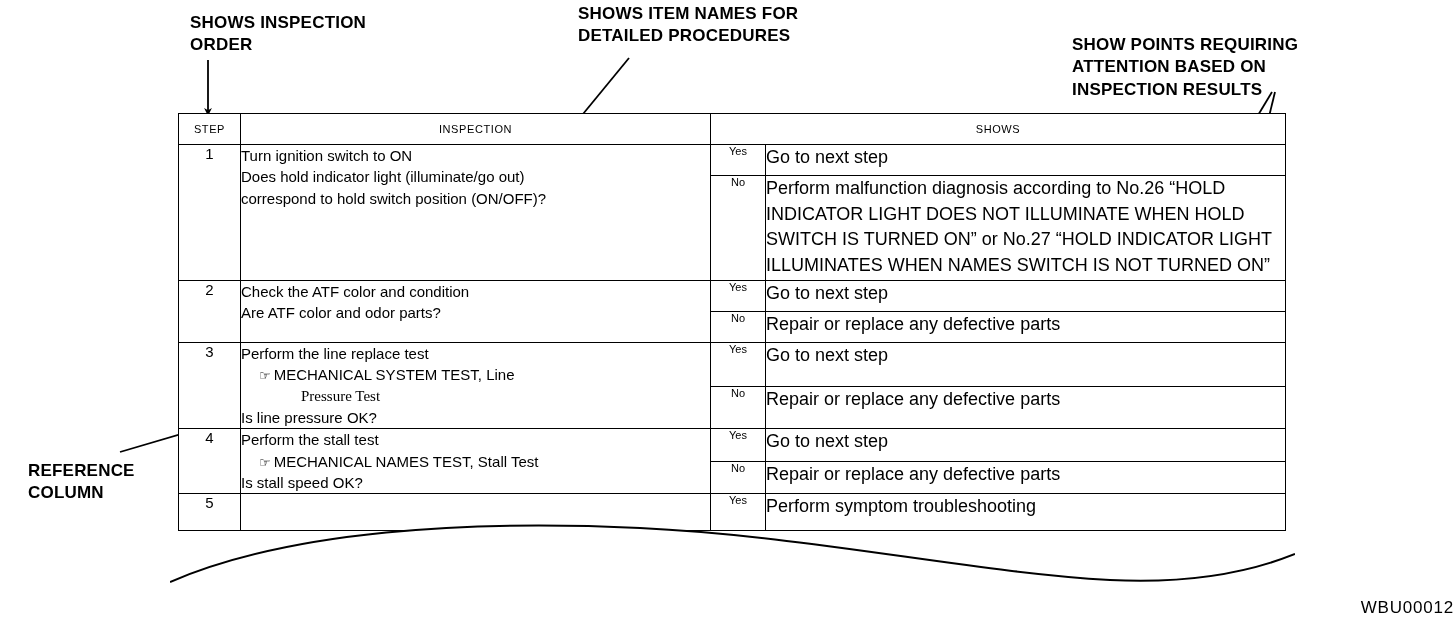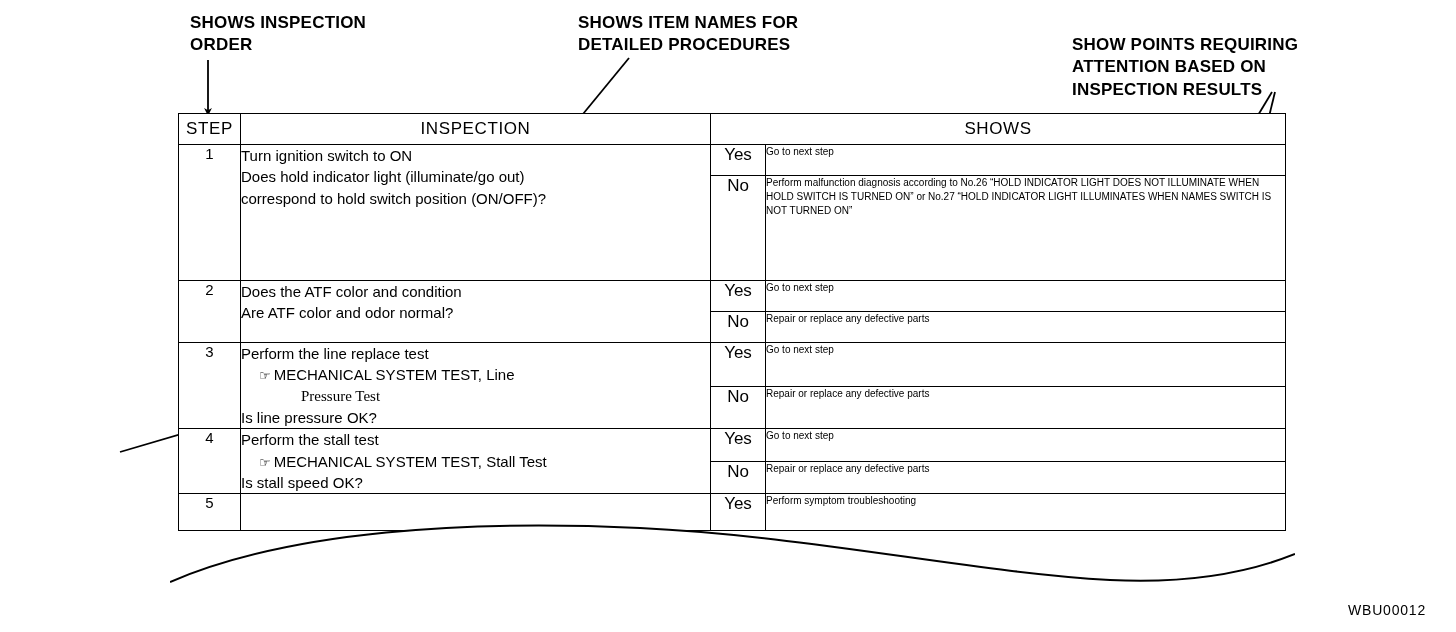--- a/index.html
+++ b/index.html
@@ -17,21 +17,21 @@
   .anno{
     position:absolute;
     font-weight:bold;
     font-size:17px;
     line-height:1.32;
     letter-spacing:.2px;
     white-space:pre-line;
     color:#000;
   }
   #anno-order{left:190px;top:12px;}
-  #anno-items{left:578px;top:12px;}
+  #anno-items{left:578px;top:3px;}
   #anno-points{left:1072px;top:22px;margin-top:12px;}
   #anno-reference{left:28px;top:460px;}
 
   .anno-svg{position:absolute;left:0;top:0;width:1456px;height:632px;overflow:visible;pointer-events:none;}
 
   
   .table-wrap{
     position:absolute;
     left:178px;top:113px;
     width:1107px;
@@ -48,46 +48,46 @@
     vertical-align:top;
     font-weight:normal;
   }
   .c-step{width:62px;}
   .c-insp{width:470px;}
   .c-yn{width:55px;}
   .c-act{width:520px;}
 
   thead th{
     text-align:center;
-    font-size:17px;
+    font-size:11px;
     font-weight:bold;
     letter-spacing:.6px;
     height:30px;
     line-height:30px;
     padding:0 2px;
   }
 
   .step-num{
     text-align:center;
     font-size:15px;
     padding-top:7px;
   }
   .insp-cell{
     font-size:15px;
     line-height:1.42;
     padding:6px 6px 8px 8px;
   }
   .yn-cell{
     text-align:center;
-    font-size:17px;
+    font-size:11px;
     padding-top:6px;
     height:30px;
   }
   .act-cell{
-    font-size:10px;
+    font-size:18px;
     line-height:1.42;
     padding:6px 6px 8px 8px;
   }
   .ref-line{
     display:block;
     padding-left:26px;
     text-indent:-8px;
   }
   .ref-cont{
     display:block;
@@ -105,41 +105,43 @@
   .tear{
     position:absolute;
     left:170px;top:524px;
     width:1125px;height:62px;
     pointer-events:none;
   }
 
   
   .footer-code{
     position:absolute;
-    right:30px;bottom:14px;
-    font-size:14px;
+    right:2px;bottom:14px;
+    font-size:17px;
     letter-spacing:.8px;
     text-align:right;
   }
 </style>
 </head>
 <body>
 
 <div class="page">
 
   <div class="anno" id="anno-order">SHOWS INSPECTION
 ORDER</div>
 
   <div class="anno" id="anno-items">SHOWS ITEM NAMES FOR
 DETAILED PROCEDURES</div>
 
   <div class="anno" id="anno-points">SHOW POINTS REQUIRING
 ATTENTION BASED ON
 INSPECTION RESULTS</div>
 
+  <div class="anno" id="anno-reference">REFERENCE
+COLUMN</div>
 
   <svg class="anno-svg" viewBox="0 0 1456 632">
     <defs>
       <marker id="ah" markerWidth="9" markerHeight="9" refX="7" refY="4.5" orient="auto" markerUnits="userSpaceOnUse">
         <path d="M0,0.6 L8,4.5 L0,8.4 L2.2,4.5 Z" fill="#000"></path>
       </marker>
     </defs>
 
     <line x1="208" y1="60" x2="208" y2="115" stroke="#000" stroke-width="1.8" marker-end="url(#ah)"></line>
 
@@ -179,22 +181,22 @@
           <td class="act-cell">Go to next step</td>
         </tr>
         <tr>
           <td class="yn-cell">No</td>
           <td class="act-cell" style="height:104px">Perform malfunction diagnosis according to No.26 “HOLD INDICATOR LIGHT DOES NOT ILLUMINATE WHEN HOLD SWITCH IS TURNED ON” or No.27 “HOLD INDICATOR LIGHT ILLUMINATES WHEN NAMES SWITCH IS NOT TURNED ON”</td>
         </tr>
 
         <tr>
           <td class="step-num" rowspan="2">2</td>
           <td class="insp-cell" rowspan="2">
-            <span>Does the ATF color and condition</span><br>
-            <span>Are ATF color and odor normal?</span>
+            <span>Check the ATF color and condition</span><br>
+            <span>Are ATF color and odor parts?</span>
           </td>
           <td class="yn-cell">Yes</td>
           <td class="act-cell">Go to next step</td>
         </tr>
         <tr>
           <td class="yn-cell">No</td>
           <td class="act-cell" style="height:26px">Repair or replace any defective parts</td>
         </tr>
 
         <tr>
@@ -210,21 +212,21 @@
         </tr>
         <tr>
           <td class="yn-cell">No</td>
           <td class="act-cell" style="height:36px">Repair or replace any defective parts</td>
         </tr>
 
         <tr>
           <td class="step-num" rowspan="2">4</td>
           <td class="insp-cell" rowspan="2">
             <span>Perform the stall test</span>
-            <span class="ref-line"><span class="hand">☞</span><span>MECHANICAL SYSTEM TEST, Stall Test</span></span>
+            <span class="ref-line"><span class="hand">☞</span><span>MECHANICAL NAMES TEST, Stall Test</span></span>
             <span>Is stall speed OK?</span>
           </td>
           <td class="yn-cell">Yes</td>
           <td class="act-cell" style="height:30px">Go to next step</td>
         </tr>
         <tr>
           <td class="yn-cell">No</td>
           <td class="act-cell" style="height:30px">Repair or replace any defective parts</td>
         </tr>
 

